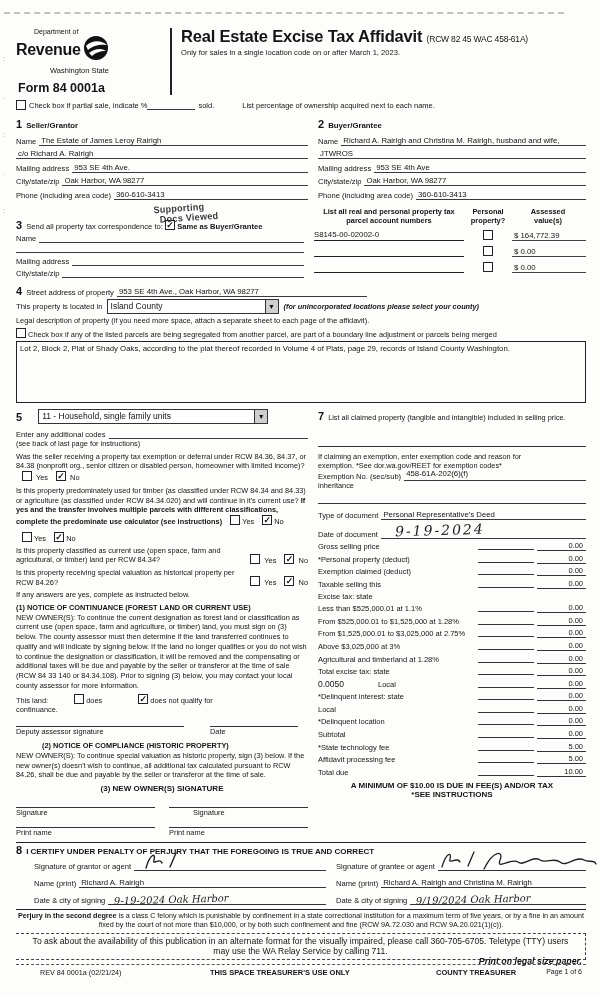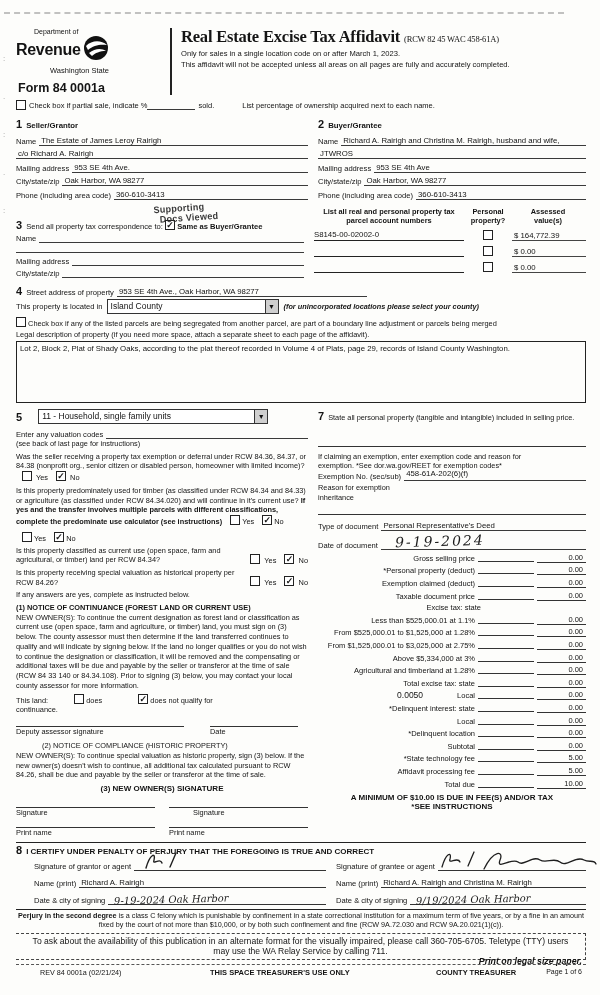--- a/index.html
+++ b/index.html
@@ -10,21 +10,21 @@
   
   .hdr{display:flex;margin-bottom:5px;}
   .hdr-left{width:148px;padding-top:2px;}
   .dept{font-size:7px;margin-left:18px;}
   .rev-row{display:flex;align-items:center;}
   .rev{font-size:16px;font-weight:bold;letter-spacing:-.3px;}
   .wa{font-size:7.5px;margin-left:34px;margin-top:1px;}
   .formno{font-size:12.5px;font-weight:bold;margin-top:6px;margin-left:2px;}
   .hdr-div{width:2px;background:#222;margin:2px 9px 0 6px;}
   .hdr-right{flex:1;padding-top:1px;}
-  .title{font-size:16.5px;font-weight:bold;letter-spacing:-.2px;font-family:Liberation Serif, serif;}
+  .title{font-size:16.5px;font-weight:bold;letter-spacing:-.2px;}
   .title small{font-size:8.5px;font-weight:normal;}
   .hline{font-size:7.6px;margin-top:1.5px;line-height:1.3;}
   
   .num{font-size:11px;font-weight:bold;margin-right:4px;}
   .cb{display:inline-block;width:8px;height:8px;border:1px solid #222;font-size:9px;line-height:8px;text-align:center;vertical-align:-1px;background:#fff;font-weight:bold;overflow:hidden;}
   .fline{display:inline-block;border-bottom:1px solid #3a3a3a;}
   .fval{font-size:7.8px;padding:0 2px;}
   .frow{display:flex;align-items:flex-end;margin-top:3.5px;font-size:7.6px;}
   .frow .grow{flex:1;border-bottom:1px solid #3a3a3a;margin-left:3px;}
   .cols{display:flex;}
@@ -43,21 +43,21 @@
   .legalbox{border:1.5px solid #222;height:56px;font-size:7.8px;padding:2px 3px;margin-top:2px;}
   
   .ptab{font-size:7.4px;}
   .phead{display:flex;font-weight:bold;text-align:center;line-height:1.25;}
   .prow{display:flex;align-items:flex-end;margin-top:5px;}
   .pacct{width:150px;border-bottom:1.5px solid #222;font-size:7.8px;height:10px;}
   .pcb{width:48px;text-align:center;}
   .pval{width:72px;border-bottom:1px solid #444;font-size:7.8px;padding-left:2px;}
   
   .trow{display:flex;align-items:flex-end;margin-top:2.6px;font-size:7.5px;}
-  .tlabel{flex:1;text-align:right;white-space:nowrap;}
+  .tlabel{flex:1;white-space:nowrap;}
   .tlead{width:56px;border-bottom:1px solid #333;margin:0 3px 1px 3px;}
   .tamt{width:46px;text-align:right;border-bottom:1px solid #333;padding-right:3px;}
   .rate{margin-right:34px;font-size:8.5px;}
   
   .hand{font-family:"DejaVu Serif",serif;font-style:italic;display:inline-block;transform:rotate(-1.5deg);color:#1c1c1c;}
   .stamp{position:absolute;left:136px;top:-4px;transform:rotate(-4deg) scaleX(.95);font-weight:bold;font-size:9.5px;line-height:1.05;color:#2a2a2a;letter-spacing:.3px;opacity:.92;}
   .sigline{display:flex;align-items:flex-end;font-size:7.6px;}
   .sigline .grow{flex:1;border-bottom:1px solid #333;margin-left:3px;position:relative;height:12px;}
   .svgsig{position:absolute;bottom:-4px;left:8px;}
   .footrule{border-top:1px dashed #555;margin-top:4px;}
@@ -88,21 +88,20 @@
             </svg>
         </span>
       </div>
       <div class="wa">Washington State</div>
       <div class="formno">Form 84 0001a</div>
     </div>
     <div class="hdr-div"></div>
     <div class="hdr-right">
       <div class="title"><span>Real Estate Excise Tax Affidavit</span> <small>(RCW 82 45 WAC 458-61A)</small></div>
       <div class="hline">Only for sales in a single location code on or after March 1, 2023.</div>
-      <div class="hline">This affidavit will not be accepted unless all areas on all pages are fully and accurately completed.</div>
     </div>
   </div>
 
   <div style="display:flex;font-size:7.5px;align-items:flex-end;">
     <span class="cb"></span>
     <span style="margin-left:3px;">Check box if partial sale, indicate %</span>
     <span class="fline" style="width:48px;"></span>
     <span style="margin-left:3px;">sold.</span>
     <span style="margin-left:28px;">List percentage of ownership acquired next to each name.</span>
   </div>
@@ -208,36 +207,36 @@
         <span class="fline" style="width:250px;margin-left:3px;"><span class="fval">953 SE 4th Ave., Oak Harbor, WA 98277</span></span>
       </div>
     <div style="display:flex;align-items:center;font-size:7.6px;margin-top:2px;">
       <span>This property is located in</span>
       <span class="dd" style="width:170px;margin-left:4px;">
         <span class="dd-text" style="flex:1;">Island County</span>
         <span class="dd-btn">▼</span>
       </span>
       <span class="small-it" style="margin-left:5px;">(for unincorporated locations please select your county)</span>
     </div>
+    <div style="font-size:7.4px;margin-top:2px;">Legal description of property (if you need more space, attach a separate sheet to each page of the affidavit).</div>
     <div style="font-size:7.4px;margin-top:3px;"><span class="cb"></span> <span>Check box if any of the listed parcels are being segregated from another parcel, are part of a boundary line adjustment or parcels being merged</span></div>
-    <div style="font-size:7.4px;margin-top:2px;">Legal description of property (if you need more space, attach a separate sheet to each page of the affidavit).</div>
     <div class="legalbox"><span>Lot 2, Block 2, Plat of Shady Oaks, according to the plat thereof recorded in Volume  4 of Plats, page 29, records of Island County Washington.</span></div>
   </div>
 
   <div class="cols" style="margin-top:6px;">
     <div class="colL">
       <div style="display:flex;align-items:center;">
         <span class="num" style="margin-right:16px;">5</span>
         <span class="dd" style="width:228px;">
           <span class="dd-text" style="flex:1;">11 - Household, single family units</span>
           <span class="dd-btn">▼</span>
         </span>
       </div>
       <div class="frow" style="margin-top:6px;">
-          <span>Enter any valuation codes</span>
+          <span>Enter any additional codes</span>
           <span class="grow"></span>
         </div>
       <div class="para">(see back of last page for instructions)</div>
       <div class="para" style="margin-top:3px;">
         <span>Was the seller receiving a property tax exemption or deferral under RCW 84.36, 84.37, or 84.38 (nonprofit org., senior citizen or disabled person, homeowner with limited income)?</span>
         <span class="yn"><span class="cb"></span> <span>Yes</span> <span class="cb">✓</span> <span>No</span></span>
       </div>
       <div class="para" style="margin-top:3px;">
         <span>Is this property predominately used for timber (as classified under RCW 84.34 and 84.33) or agriculture (as classified under RCW 84.34.020) and will continue in it's current use?</span>
         <b>If yes and the transfer involves multiple parcels with different classifications, complete the predominate use calculator (see instructions)</b>
@@ -265,21 +264,21 @@
       </div>
       <div style="font-size:7.4px;">continuance.</div>
       <div style="display:flex;margin-top:12px;">
         <span style="width:168px;border-bottom:1px solid #333;"></span>
         <span style="width:88px;border-bottom:1px solid #333;margin-left:26px;"></span>
       </div>
       <div style="display:flex;font-size:7.4px;">
         <span style="width:168px;">Deputy assessor signature</span>
         <span style="margin-left:26px;">Date</span>
       </div>
-      <div class="para" style="margin-top:5px;font-weight:normal;padding-left:26px;">(2) NOTICE OF COMPLIANCE (HISTORIC PROPERTY)</div>
+      <div class="para" style="margin-top:5px;font-weight:bold;padding-left:26px;">(2) NOTICE OF COMPLIANCE (HISTORIC PROPERTY)</div>
       <div class="para">NEW OWNER(S): To continue special valuation as historic property, sign (3) below. If the new owner(s) doesn't wish to continue, all additional tax calculated pursuant to RCW 84.26, shall be due and payable by the seller or transferor at the time of sale.</div>
       <div class="centerb" style="margin-top:4px;">(3) NEW OWNER(S) SIGNATURE</div>
       <div style="display:flex;margin-top:14px;">
         <span style="flex:1;border-bottom:1px solid #333;margin-right:14px;"></span>
         <span style="flex:1;border-bottom:1px solid #333;"></span>
       </div>
       <div style="display:flex;font-size:7.4px;gap:48px;">
         <span style="flex:1;margin-right:14px;">Signature</span>
         <span style="flex:1;">Signature</span>
       </div>
@@ -287,28 +286,27 @@
         <span style="flex:1;border-bottom:1px solid #333;margin-right:14px;"></span>
         <span style="flex:1;border-bottom:1px solid #333;"></span>
       </div>
       <div style="display:flex;font-size:7.4px;">
         <span style="flex:1;margin-right:14px;">Print name</span>
         <span style="flex:1;">Print name</span>
       </div>
     </div>
 
     <div class="colR">
-      <div class="para"><span class="num">7</span><span>State all personal property (tangible and intangible) included in selling price.</span></div>
+      <div class="para"><span class="num">7</span><span>List all claimed property (tangible and intangible) included in selling price.</span></div>
       <div style="border-bottom:1px solid #333;margin-top:22px;"></div>
       <div class="para" style="margin-top:5px;"><span>If claiming an exemption, enter exemption code and reason for</span><br><span>exemption. *See dor.wa.gov/REET for exemption codes*</span></div>
       <div class="frow" style="margin-top:0;">
           <span>Exemption No. (sec/sub)</span>
           <span class="grow"><span class="fval" style="position:relative;top:-2px;">458-61A-202(6)(f)</span></span>
         </div>
-      <div class="para" style="margin-top:2px;">Reason for exemption</div>
       <div class="para">inheritance</div>
       <div style="border-bottom:1px solid #333;margin-top:12px;"></div>
 
       <div class="frow" style="margin-top:6px;">
           <span>Type of document</span>
           <span class="grow"><span class="fval">Personal Representative's Deed</span></span>
         </div>
       <div class="frow" style="margin-top:2px;">
           <span>Date of document</span>
           <span class="grow" style="height:16px;"><span class="hand" style="font-size:14px;letter-spacing:2px;margin-left:14px;">9-19-2024</span></span>
@@ -323,21 +321,21 @@
           <span class="tlabel">*Personal property (deduct)</span>
           <span class="tlead"></span>
           <span class="tamt">0.00</span>
         </div>
       <div class="trow">
           <span class="tlabel">Exemption claimed (deduct)</span>
           <span class="tlead"></span>
           <span class="tamt">0.00</span>
         </div>
       <div class="trow">
-          <span class="tlabel">Taxable document price</span>
+          <span class="tlabel">Taxable selling this</span>
           <span class="tlead"></span>
           <span class="tamt">0.00</span>
         </div>
       <div class="trow">
           <span class="tlabel">Excise tax: state</span>
           <span style="width:105px;"></span>
         </div>
       <div class="trow">
           <span class="tlabel">Less than $525,000.01 at 1.1%</span>
           <span class="tlead"></span>
@@ -347,21 +345,21 @@
           <span class="tlabel">From $525,000.01 to $1,525,000 at 1.28%</span>
           <span class="tlead"></span>
           <span class="tamt">0.00</span>
         </div>
       <div class="trow">
           <span class="tlabel">From $1,525,000.01 to $3,025,000 at 2.75%</span>
           <span class="tlead"></span>
           <span class="tamt">0.00</span>
         </div>
       <div class="trow">
-          <span class="tlabel">Above $5,334,000 at 3%</span>
+          <span class="tlabel">Above $3,025,000 at 3%</span>
           <span class="tlead"></span>
           <span class="tamt">0.00</span>
         </div>
       <div class="trow">
           <span class="tlabel">Agricultural and timberland at 1.28%</span>
           <span class="tlead"></span>
           <span class="tamt">0.00</span>
         </div>
       <div class="trow">
           <span class="tlabel">Total excise tax: state</span>

